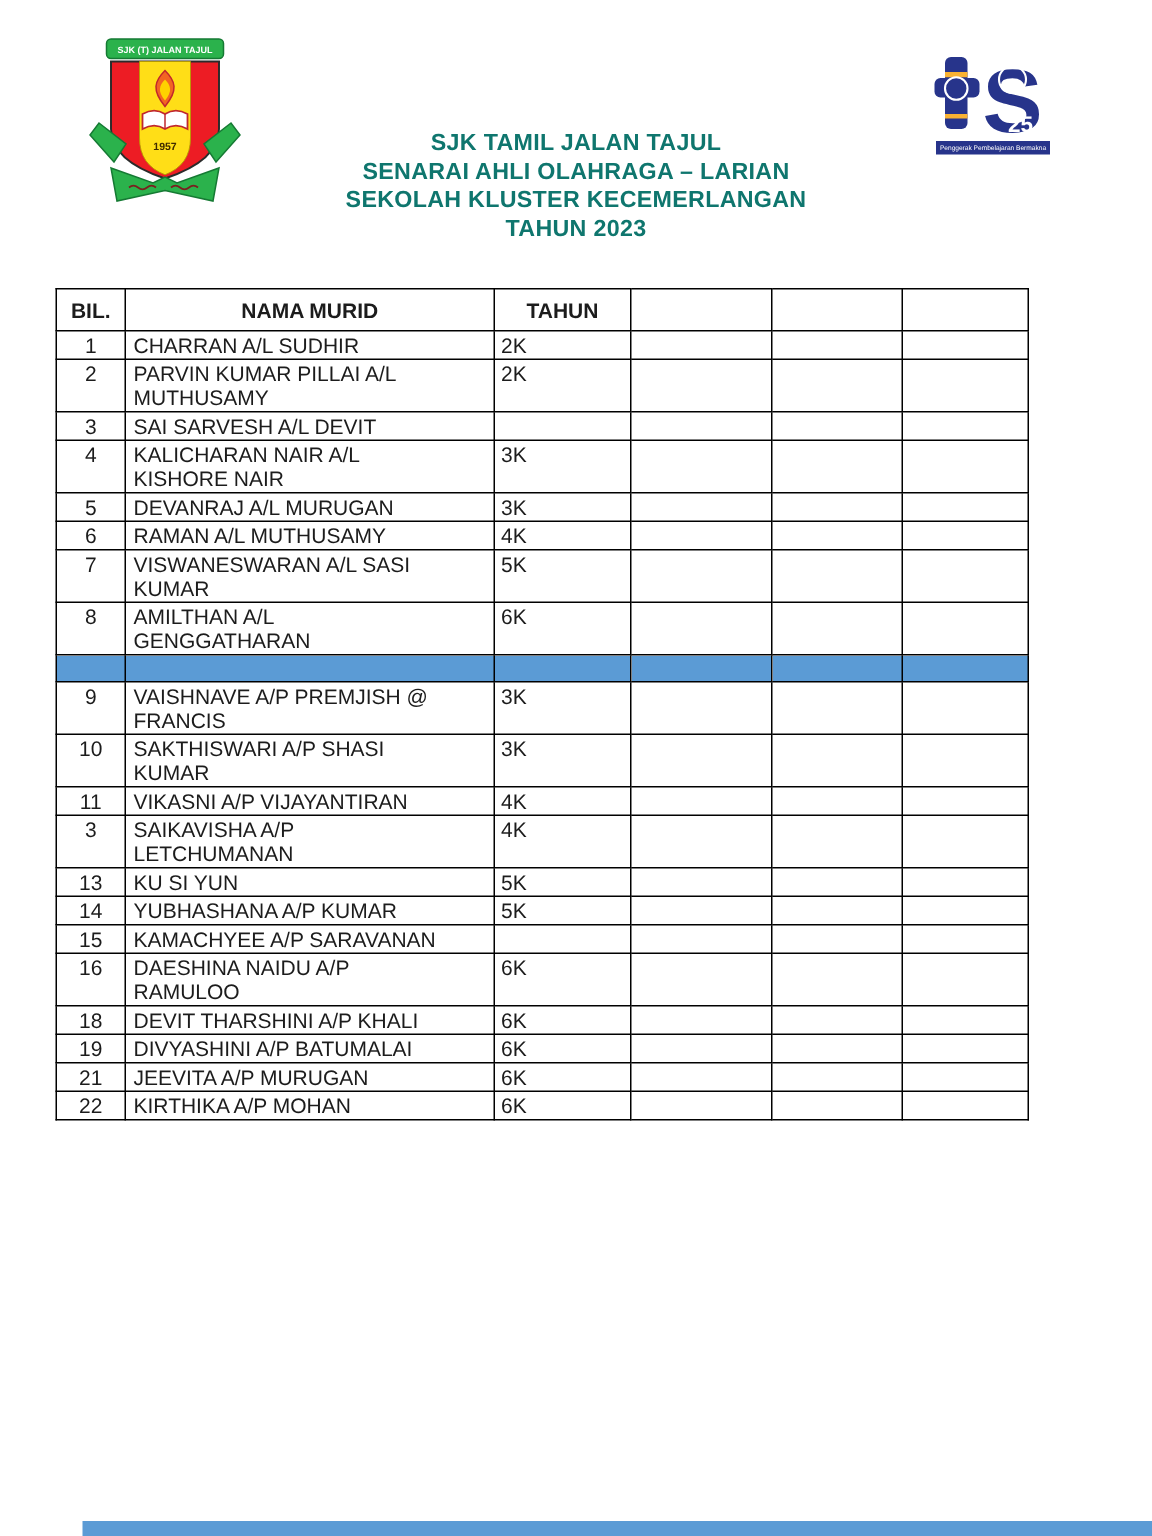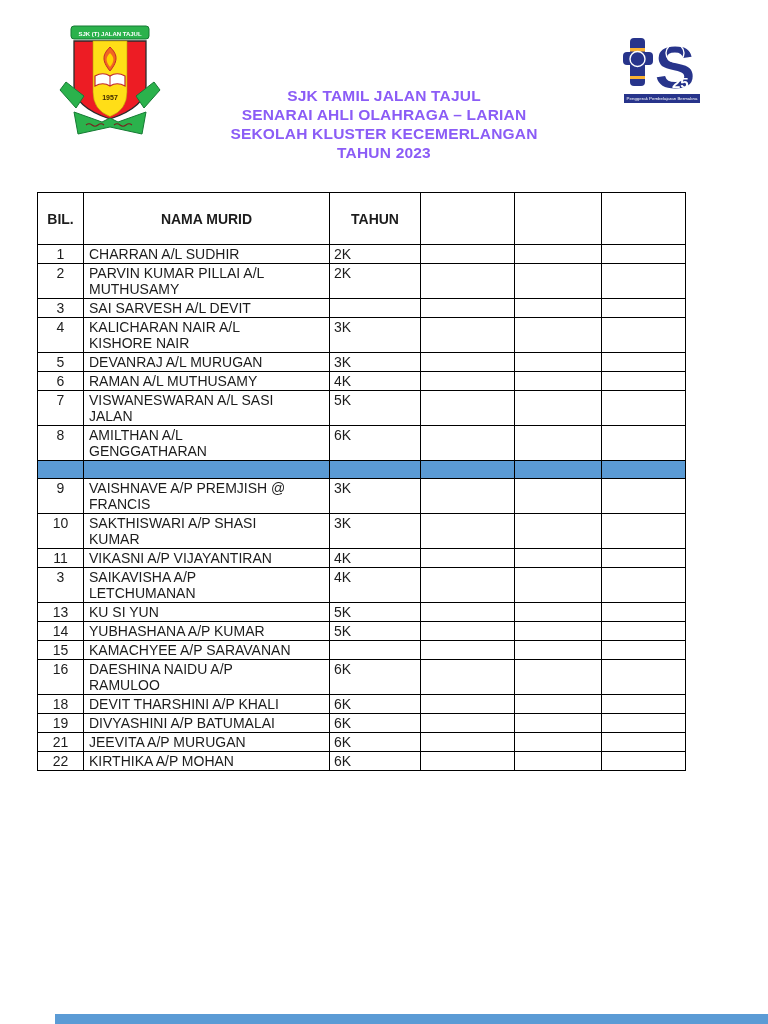--- a/index.html
+++ b/index.html
@@ -5,31 +5,31 @@
   html,body{margin:0;padding:0;}
   body{
     width:768px;height:1024px;position:relative;background:#ffffff;
     font-family:"Liberation Sans", sans-serif;overflow:hidden;color:#1c1c1c;
   }
   
   .school-logo{position:absolute;left:58px;top:24px;width:104px;height:120px;}
   .ts25-logo{position:absolute;left:622px;top:32px;width:80px;height:72px;}
   .page-title{
     position:absolute;left:0;top:86px;width:768px;text-align:center;
-    font-weight:bold;font-size:15.5px;line-height:19px;letter-spacing:.2px;color:#8b5cf6;
+    font-weight:bold;font-size:15.5px;line-height:19px;letter-spacing:.2px;color:#0f766e;
   }
   
   table.roster{
     position:absolute;left:37px;top:192px;border-collapse:collapse;table-layout:fixed;
   }
   .roster th,.roster td{
     border:1.5px solid #000;font-size:14px;line-height:16px;
     padding:1px 4px;vertical-align:top;overflow:hidden;
   }
-  .roster th{height:19px;text-align:center;font-weight:bold;vertical-align:middle;padding:16px 2px;margin-top:45px;}
+  .roster th{height:19px;text-align:center;font-weight:bold;vertical-align:middle;padding:4px 2px;margin-top:45px;}
   .roster td.bil{text-align:center;}
   .roster td.nama{padding:1px 28px 1px 5px;}
   .roster td.tahun{}
   .roster tr.highlight td{background:#5B9BD5;height:15px;}
   
   .page-bottom-strip{position:absolute;left:55px;right:0;bottom:0;height:10px;}
 </style>
 </head>
 <body>
 
@@ -149,21 +149,21 @@
       <tr>
         <td class="bil">6</td>
         <td class="nama">RAMAN A/L MUTHUSAMY</td>
         <td class="tahun">4K</td>
         <td class="empty"></td>
         <td class="empty"></td>
         <td class="empty"></td>
       </tr>
       <tr>
         <td class="bil">7</td>
-        <td class="nama">VISWANESWARAN A/L SASI JALAN</td>
+        <td class="nama">VISWANESWARAN A/L SASI KUMAR</td>
         <td class="tahun">5K</td>
         <td class="empty"></td>
         <td class="empty"></td>
         <td class="empty"></td>
       </tr>
       <tr>
         <td class="bil">8</td>
         <td class="nama">AMILTHAN A/L GENGGATHARAN</td>
         <td class="tahun">6K</td>
         <td class="empty"></td>

